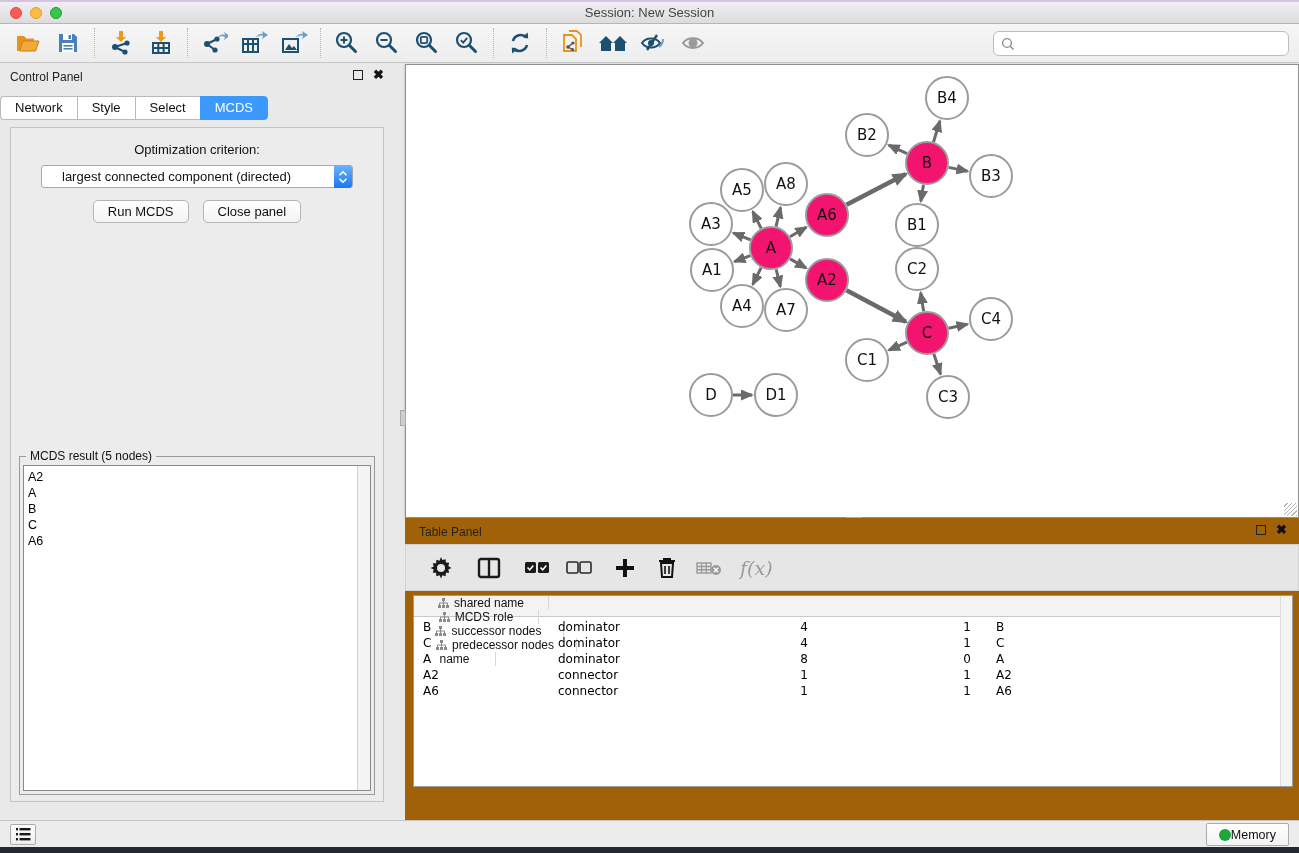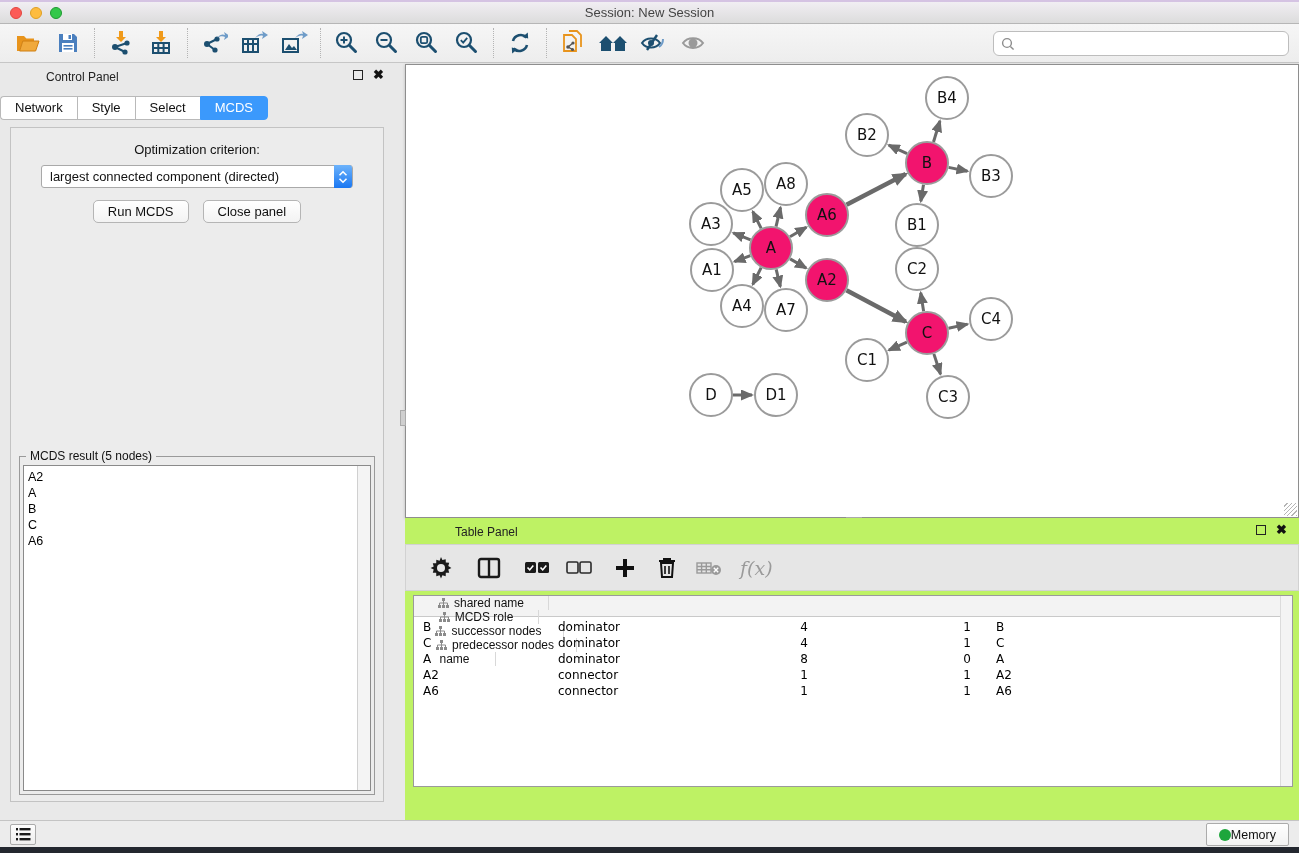--- a/index.html
+++ b/index.html
@@ -25,37 +25,37 @@
   .searchbox { position:absolute; right:10px; top:7px; width:296px; height:25px; background:#fff; border:1px solid #bdbdbd;
     border-radius:6px; display:flex; align-items:center; padding:0 7px; }
   .searchbox input { border:none; outline:none; flex:1; font-size:12px; margin-left:5px; background:transparent; }
 
   
   .content { position:absolute; left:0; top:63px; width:1299px; height:757px; background:#e9e9e9; }
 
   
   .control-panel { position:absolute; left:0; top:0; width:392px; height:757px; background:#e9e9e9; }
   .panel-header { position:relative; height:26px; }
-  .panel-header .ph-title { position:absolute; left:10px; top:7px; font-size:12px; color:#222;margin-left:36px; }
+  .panel-header .ph-title { position:absolute; left:10px; top:7px; font-size:12px; color:#222; }
   .ph-btns { position:absolute; right:8px; top:7px; display:flex; gap:10px; align-items:center; }
   .ph-float { width:10px; height:10px; border:1.5px solid #222; background:transparent; cursor:pointer; }
   .ph-close { font-size:13px; font-weight:bold; color:#111; line-height:10px; cursor:pointer; background:none; border:none; }
 
   .cp-tabs { position:absolute; left:0; right:0; top:33px; display:flex; justify-content:flex-start; }
   .seg { display:flex; }
   .seg .tab { font-size:13px; padding:3px 14px; background:#fff; border:1px solid #b9b9b9; border-right:none; color:#111;
     cursor:pointer; line-height:16px; }
   .seg .tab:first-child { border-radius:4px 0 0 4px; }
   .seg .tab:last-child { border-radius:0 4px 4px 0; border-right:1px solid #b9b9b9; }
   .seg .tab.active { background:#3b99fc; border-color:#3b99fc; color:#fff; }
 
   .cp-body { position:absolute; left:10px; right:8px; top:64px; bottom:18px; background:#ececec; border:1px solid #c3c3c3; }
   .opt-label { margin-top:14px; text-align:center; font-size:13px; color:#111; }
   .combo { position:relative; margin:8px auto 0 auto; width:312px; height:23px; background:#fff; border:1px solid #a9a9a9;
-    border-radius:3px; font-size:13px; color:#111; display:flex; align-items:center; padding-left:8px; cursor:pointer; }
+    border-radius:3px; font-size:13px; color:#111; display:flex; align-items:center; padding-left:20px; cursor:pointer; }
   .combo .stepper { position:absolute; right:0px; top:-1px; width:18px; height:23px; background:linear-gradient(#6db3fb,#1a77f2);
     border-radius:0 3px 3px 0; display:flex; flex-direction:column; align-items:center; justify-content:center; color:#fff; }
   .combo .stepper svg { display:block; }
   .cp-buttons { margin-top:12px; display:flex; justify-content:center; gap:14px; }
   .btn { font-size:13px; padding:3px 14px; background:linear-gradient(#ffffff,#f3f3f3); border:1px solid #b5b5b5;
     border-radius:5px; color:#111; cursor:pointer; }
 
   .fieldset { position:absolute; left:8px; right:8px; top:328px; bottom:6px; border:1px solid #9a9a9a; }
   .fieldset .legend { position:absolute; top:-8px; left:6px; background:#ececec; padding:0 4px; font-size:12px; color:#111; }
   .listbox { position:absolute; left:3px; right:3px; top:8px; bottom:3px; background:#fff; border:1px solid #8a8a8a; overflow:hidden; }
@@ -70,21 +70,21 @@
   .net-titlebar .title { position:absolute; left:0; right:0; top:4px; text-align:center; font-size:12px; color:#333; }
   .net-lights { position:absolute; left:9px; top:6px; display:flex; gap:6px; }
   .net-lights .light { width:11px; height:11px; }
   .net-canvas { position:relative; width:892px; height:429px; background:#fff; overflow:hidden; }
   .grip-left { position:absolute; left:-6px; top:345px; width:6px; height:16px; background:#cfcfcf; border:1px solid #aaa; }
   .grip-bottom { position:absolute; left:440px; bottom:-6px; width:16px; height:6px; background:#cfcfcf; border:1px solid #aaa; }
   .resize-grip { position:absolute; right:1px; bottom:1px; width:13px; height:13px;
     background:repeating-linear-gradient(135deg, transparent 0 2px, #b5b5b5 2px 3px); cursor:nwse-resize; }
 
   
-  .table-panel { position:absolute; left:405px; top:455px; width:894px; height:302px; background:#bef264; }
+  .table-panel { position:absolute; left:405px; top:455px; width:894px; height:302px; background:#a16207; }
   .tp-toolbar { position:absolute; left:0px; right:0px; top:26px; height:47px; background:#e6e6e6;
     border:1px solid #d2d2d2; display:flex; align-items:center; padding-left:18px; gap:8px; }
   .tp-btn { width:34px; height:36px; display:flex; align-items:center; justify-content:center; background:none; border:none; cursor:pointer; }
   .fx { font-family:"DejaVu Serif", serif; font-style:italic; font-size:19px; color:#9a9a9a; }
 
   .tp-table { position:absolute; left:8px; right:6px; top:77px; bottom:33px; background:#fff; border:1px solid #9a9a9a; overflow:hidden; }
   .thead { display:flex; height:21px; background:#f3f3f3; border-bottom:1px solid #c9c9c9;flex-direction:column; }
   .th { display:flex; align-items:center; justify-content:center; gap:5px; font-size:12px; color:#111;
     border-right:1px solid #d8d8d8; cursor:pointer; }
   .tr { display:flex; height:16px; cursor:default; }

